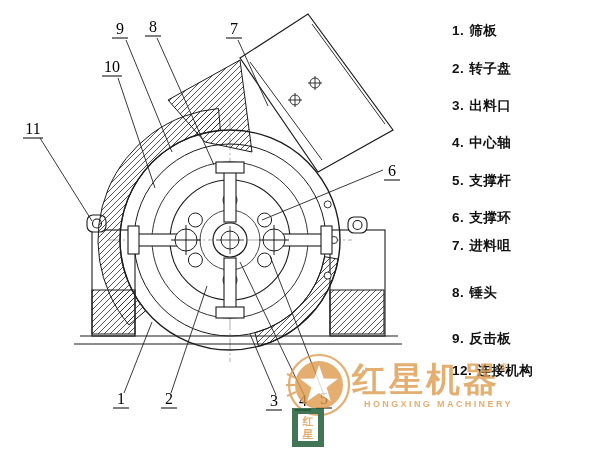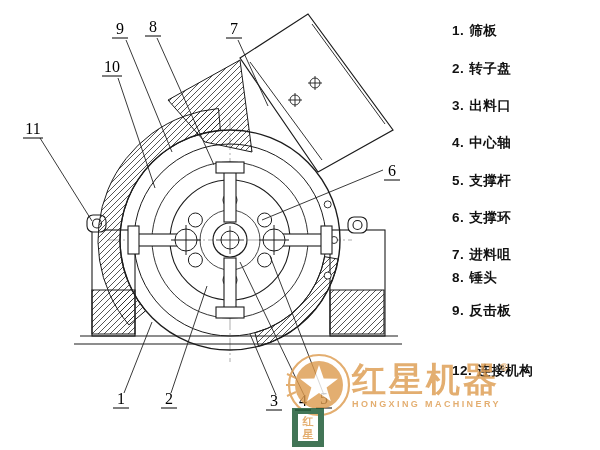--- a/index.html
+++ b/index.html
@@ -10,21 +10,21 @@
   .legend{position:absolute;left:450px;top:0;width:150px;height:386px;}
   .legend-item{position:absolute;left:2px;white-space:nowrap;
        font-size:13.5px;font-weight:600;color:#111;letter-spacing:.5px;}
   .legend-item .num{margin-right:5px;}
   .watermark{position:absolute;left:286px;top:352px;width:262px;height:92px;
        opacity:.8;color:#dd9a4d;pointer-events:none;}
   .wm-row{display:flex;align-items:center;}
   .wm-text{display:flex;flex-direction:column;line-height:1;}
   .wm-brand{font-size:34px;font-weight:bold;letter-spacing:3px;white-space:nowrap;}
   .wm-reg{font-size:11px;vertical-align:top;}
-  .wm-en{font-size:9px;font-weight:bold;letter-spacing:2.4px;margin-top:4px;white-space:nowrap;}
+  .wm-en{font-size:9px;font-weight:bold;letter-spacing:2.4px;margin-top:4px;white-space:nowrap;margin-left:12px;}
   .wm-badge{position:absolute;left:6px;top:56px;border:6px solid #14532d;
        font-size:11px;font-weight:bold;padding:1px 3px;line-height:1.15;
        width:14px;text-align:center;}
 </style>
 </head>
 <body>
 
 <div class="stage">
 
   <svg class="diagram-svg" width="600" height="450" viewBox="0 0 600 450">
@@ -166,23 +166,23 @@
     </g>
   </svg>
 
   <div class="legend">
     <div class="legend-item" style="top:22px"><span class="num">1.</span><span>筛板</span></div>
     <div class="legend-item" style="top:60px"><span class="num">2.</span><span>转子盘</span></div>
     <div class="legend-item" style="top:97px"><span class="num">3.</span><span>出料口</span></div>
     <div class="legend-item" style="top:134px"><span class="num">4.</span><span>中心轴</span></div>
     <div class="legend-item" style="top:172px"><span class="num">5.</span><span>支撑杆</span></div>
     <div class="legend-item" style="top:209px"><span class="num">6.</span><span>支撑环</span></div>
-    <div class="legend-item" style="top:246px"><span class="num">7.</span><span>进料咀</span></div>
-    <div class="legend-item" style="top:269px"><span class="num">8.</span><span>锤头</span></div>
-    <div class="legend-item" style="top:302px"><span class="num">9.</span><span>反击板</span></div>
+    <div class="legend-item" style="top:237px"><span class="num">7.</span><span>进料咀</span></div>
+    <div class="legend-item" style="top:284px"><span class="num">8.</span><span>锤头</span></div>
+    <div class="legend-item" style="top:330px"><span class="num">9.</span><span>反击板</span></div>
     <div class="legend-item" style="top:362px"><span class="num">12.</span><span>连接机构</span></div>
   </div>
 
   <div class="watermark">
     <div class="wm-row">
       <svg width="66" height="66" viewBox="0 0 66 66">
         <circle cx="33" cy="33" r="30" fill="none" stroke="#dd9a4d" stroke-width="2.2"></circle>
         <circle cx="33" cy="33" r="24" fill="#dd9a4d"></circle>
         <line x1="1" y1="22" x2="10" y2="26" stroke="#dd9a4d" stroke-width="2"></line>
         <line x1="-1" y1="33" x2="9" y2="33" stroke="#dd9a4d" stroke-width="2"></line>

